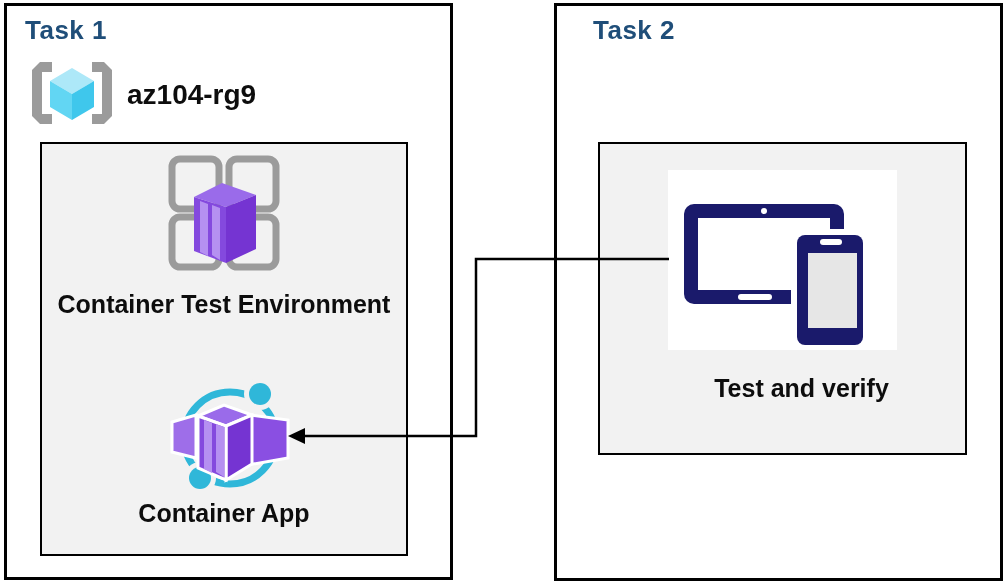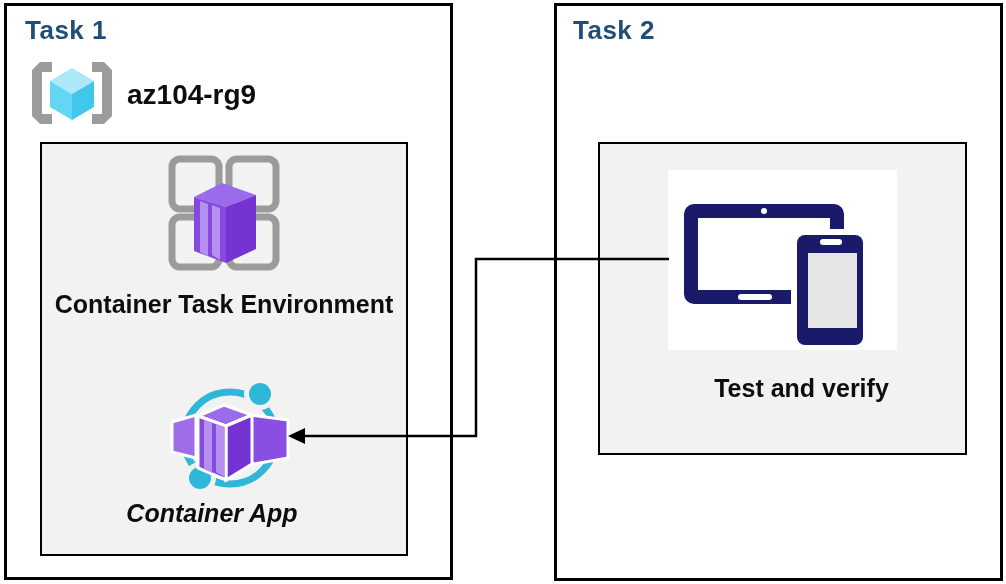--- a/index.html
+++ b/index.html
@@ -46,45 +46,45 @@
         <rect x="8" y="62" width="47" height="50" rx="8"></rect>
         <rect x="65" y="62" width="47" height="50" rx="8"></rect>
       </g>
       <polygon points="30,42 58,28 92,40 62,52" fill="#9A6BEA"></polygon>
       <polygon points="30,42 62,52 62,108 30,96" fill="#8449DE"></polygon>
       <polygon points="36,46 44,49 44,101 36,97" fill="#B590F1"></polygon>
       <polygon points="48,50 56,53 56,105 48,100" fill="#B590F1"></polygon>
       <polygon points="62,52 92,40 92,94 62,108" fill="#7534D2"></polygon>
     </svg>
   </div>
-  <div class="abs caption" style="left:40px;top:287px;width:368px;">Container Task Environment</div>
+  <div class="abs caption" style="left:40px;top:287px;width:368px;">Container Test Environment</div>
 
   <div class="abs" style="left:168px;top:378px;width:126px;height:122px;">
     <svg width="126" height="122" viewBox="0 0 126 122">
       <circle cx="62" cy="60" r="46" fill="none" stroke="#2FB7D9" stroke-width="7"></circle>
       <circle cx="92" cy="16" r="16" fill="#F2F2F2"></circle>
       <circle cx="32" cy="100" r="16" fill="#F2F2F2"></circle>
       <circle cx="92" cy="16" r="11" fill="#2FB7D9"></circle>
       <circle cx="32" cy="100" r="11" fill="#2FB7D9"></circle>
 
       <polygon points="74,36 120,42 120,80 74,88" fill="#8A4FE2" stroke="#fff" stroke-width="3"></polygon>
 
       <polygon points="4,44 28,37 28,80 4,74" fill="#9E6EE9" stroke="#fff" stroke-width="3"></polygon>
 
       <polygon points="30,38 56,27 84,37 58,48" fill="#9A6BEA" stroke="#fff" stroke-width="3"></polygon>
       <polygon points="58,48 84,37 84,86 58,102" fill="#7534D2" stroke="#fff" stroke-width="3"></polygon>
       <polygon points="30,38 58,48 58,102 30,90" fill="#8449DE" stroke="#fff" stroke-width="3"></polygon>
       <polygon points="36,42 44,45 44,95 36,91" fill="#B590F1"></polygon>
       <polygon points="48,46 56,49 56,99 48,94" fill="#B590F1"></polygon>
     </svg>
   </div>
-  <div class="abs caption" style="left:28px;top:496px;width:368px;font-style:italic;">Container App</div>
+  <div class="abs caption" style="left:40px;top:496px;width:368px;">Container App</div>
 
   <div class="abs task-box" style="left:554px;top:3px;width:449px;height:578px;">
-    <div class="abs task-title" style="left:16px;top:9px;">Task 2</div>
+    <div class="abs task-title" style="left:36px;top:9px;">Task 2</div>
   </div>
 
   <div class="abs inner-box" style="left:598px;top:142px;width:369px;height:313px;"></div>
 
   <div class="abs white-plate" style="left:668px;top:170px;width:229px;height:180px;">
     <svg width="229" height="180" viewBox="0 0 229 180">
 
       <rect x="16" y="34" width="160" height="100" rx="10" fill="#1A1A6B"></rect>
       <rect x="30" y="48" width="132" height="72" fill="#fff"></rect>
       <circle cx="96" cy="41" r="3" fill="#fff"></circle>

